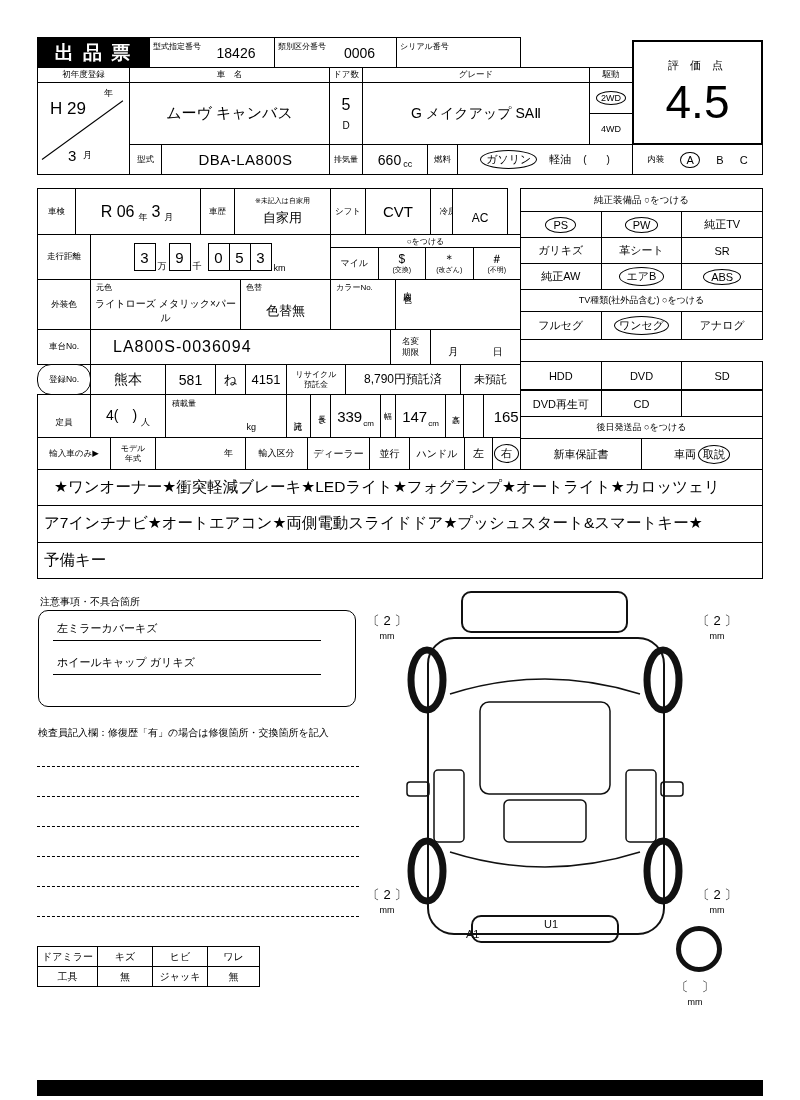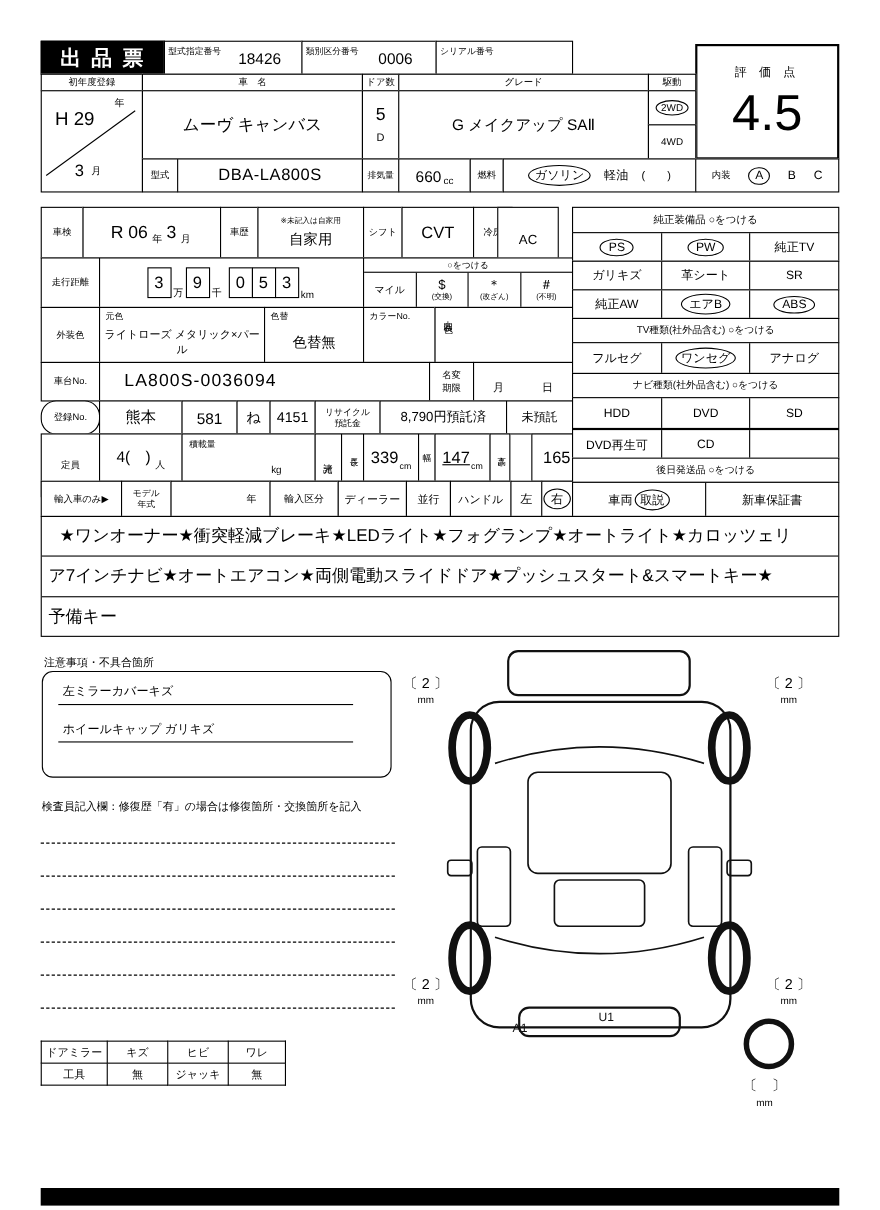--- a/index.html
+++ b/index.html
@@ -212,21 +212,21 @@
   </div>
   <div class="c" style="left:310px;top:394px;width:21px;height:44px;">
     <span class="vtext" style="font-size:8px;">長さ</span>
   </div>
   <div class="c" style="left:330px;top:394px;width:51px;height:44px;">
     <span style="font-size:15px;">339</span>
     <span class="cmu">cm</span>
   </div>
   <div class="c" style="left:380px;top:394px;width:16px;height:44px;font-size:8px;">幅</div>
   <div class="c" style="left:395px;top:394px;width:51px;height:44px;">
-    <span style="font-size:15px;text-decoration:underline;">147</span>
+    <span style="font-size:15px;">147</span>
     <span class="cmu">cm</span>
   </div>
   <div class="c" style="left:445px;top:394px;width:19px;height:44px;">
     <span class="vtext" style="font-size:8px;">高さ</span>
   </div>
   <div class="c" style="left:483px;top:394px;width:58px;height:44px;">
     <span style="font-size:15px;">165</span>
     <span class="cmu">cm</span>
   </div>
 
@@ -267,38 +267,37 @@
       </span>
   </div>
   <div class="c hdr" style="left:520px;top:289px;width:243px;height:23px;">TV種類(社外品含む) ○をつける</div>
   <div class="c row3" style="left:520px;top:311px;width:243px;height:29px;">
     <span class="eq">フルセグ</span>
     <span class="eq">
         <span class="circ" style="padding:1px 4px;">ワンセグ</span>
       </span>
     <span class="eq">アナログ</span>
   </div>
-  <div class="c hdr" style="left:520px;top:339px;width:243px;height:23px;">ナビ種類(社外品含む) ○をつける</div>
   <div class="c row3" style="left:520px;top:361px;width:243px;height:29px;">
     <span class="eq">HDD</span>
     <span class="eq">DVD</span>
     <span class="eq">SD</span>
   </div>
   <div class="c row3" style="left:520px;top:390px;width:243px;height:28px;">
     <span class="eq">DVD再生可</span>
     <span class="eq">CD</span>
     <span class="eq"></span>
   </div>
   <div class="c hdr" style="left:520px;top:416px;width:243px;height:23px;">後日発送品 ○をつける</div>
   <div class="c row3" style="left:520px;top:438px;width:243px;height:32px;">
+    <span class="eq">新車保証書</span>
     <span class="eq">
       <span>車両</span>
       <span class="circ" style="padding:1px 4px;margin-left:2px;">取説</span>
     </span>
-    <span class="eq">新車保証書</span>
   </div>
 
   <div class="c cstack" style="left:37px;top:469px;width:726px;height:110px;">
     <div class="sp-line" style="padding-left:16px;">★ワンオーナー★衝突軽減ブレーキ★LEDライト★フォグランプ★オートライト★カロッツェリ</div>
     <div class="sp-line" style="padding-left:6px;">ア7インチナビ★オートエアコン★両側電動スライドドア★プッシュスタート&amp;スマートキー★</div>
     <div class="sp-line last" style="padding-left:6px;">予備キー</div>
   </div>
 
   <div class="freetext" style="left:40px;top:595px;">注意事項・不具合箇所</div>
   <div class="notesbox">

